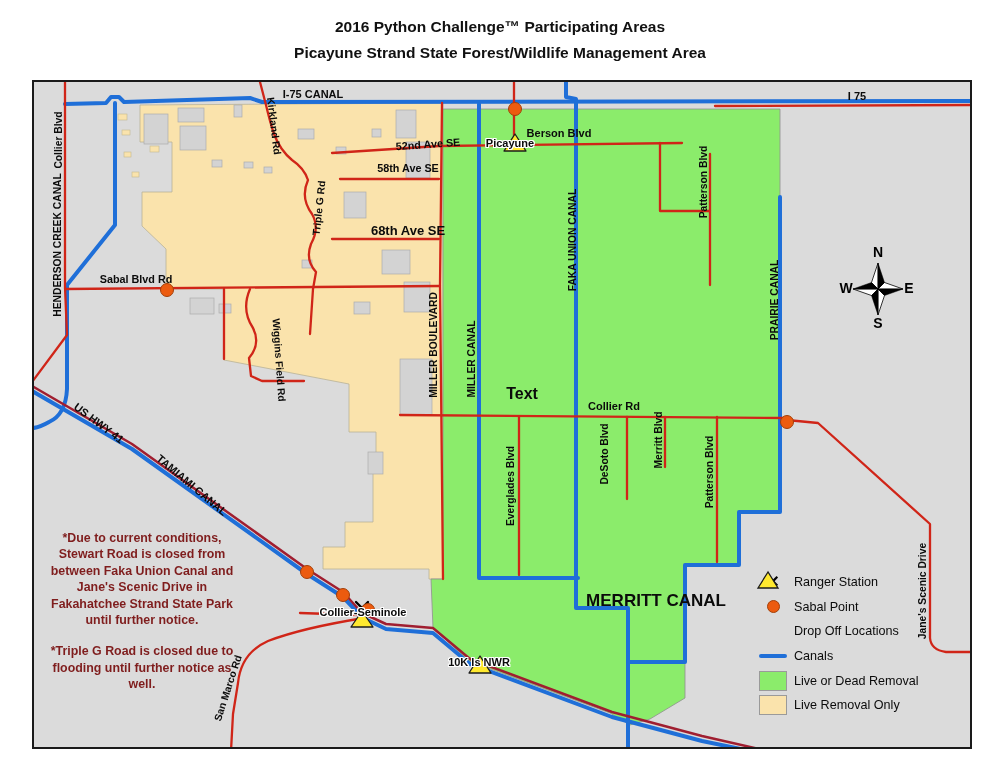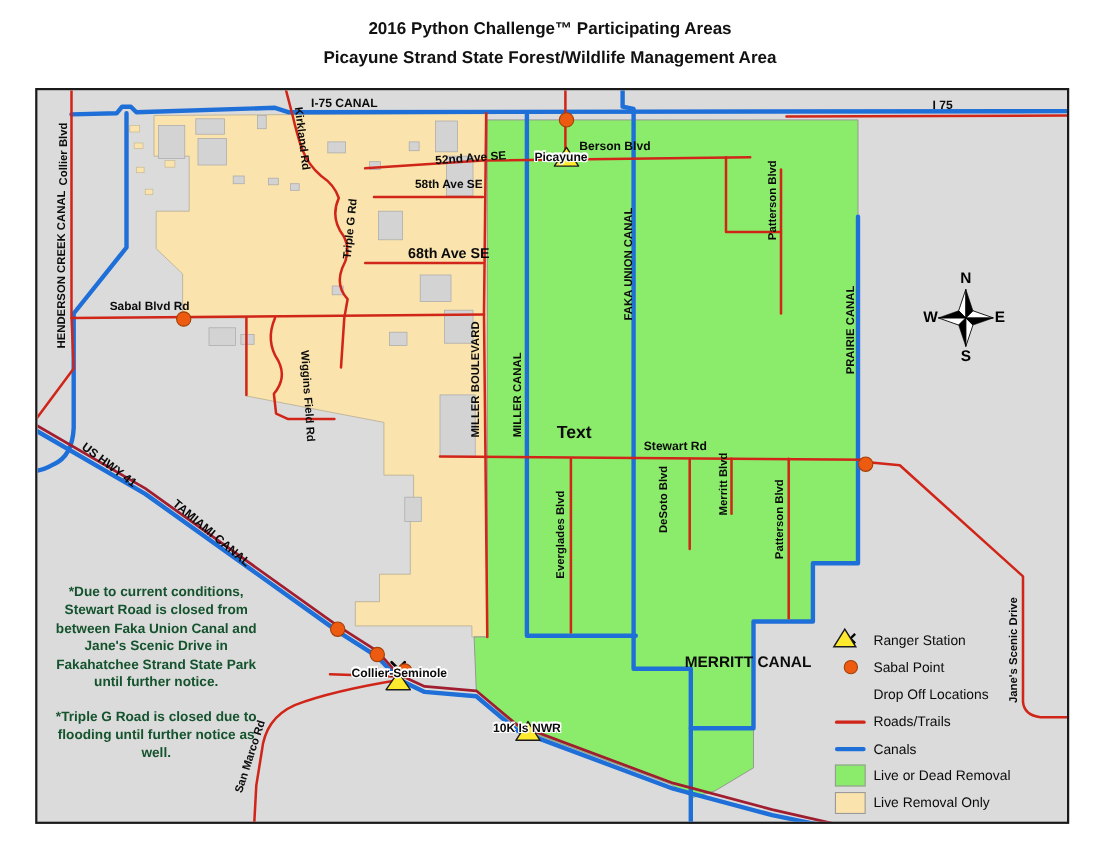--- a/index.html
+++ b/index.html
@@ -30,21 +30,21 @@
   .canal{stroke:var(--canal);stroke-width:4;fill:none;stroke-linejoin:round;stroke-linecap:round;}
   .road{stroke:var(--road);stroke-width:2.3;fill:none;stroke-linejoin:round;stroke-linecap:round;}
   .road-us41{stroke:var(--us41);stroke-width:2.5;fill:none;stroke-linejoin:round;}
   .ap{fill:var(--dot);stroke:var(--dot-edge);stroke-width:1;}
   .tri{fill:var(--tri);stroke:#1c1c1c;stroke-width:1.3;stroke-linejoin:round;}
   .xmark{stroke:#000;stroke-width:2.4;stroke-linecap:round;}
   .star-w{fill:#fff;stroke:#000;stroke-width:.8}
   .star-b{fill:#000;stroke:#000;stroke-width:.5}
   
   .note-block{position:absolute;left:8px;top:448px;width:200px;text-align:center;
-    color:#14532d;font-size:12.4px;font-weight:bold;line-height:1.32;}
+    color:#7f1d1d;font-size:12.4px;font-weight:bold;line-height:1.32;}
   .note-block p{margin-bottom:15px;}
   
   .legend{position:absolute;left:722px;top:488px;width:212px;}
   .legend-row{display:flex;align-items:center;height:24.6px;}
   .legend-icon{width:34px;display:flex;justify-content:center;align-items:center;flex:0 0 34px;}
   .legend-label{font-size:12.6px;color:#0b0b0b;font-weight:500;padding-left:4px;}
   .ic-x{font-size:16px;font-weight:bold;color:#000;line-height:1;}
   .ic-dot{width:13px;height:13px;border-radius:50%;background:var(--dot);border:1px solid var(--dot-edge);}
   .ic-redline{width:28px;height:3px;background:var(--road);border-radius:2px;}
   .ic-blueline{width:28px;height:4px;background:var(--canal);border-radius:2px;}
@@ -178,27 +178,27 @@
         <div class="map-label" style="left: 285px; top: 126px; font-size: 10.3px; transform: translate(-50%, -50%) rotate(-84deg);">Triple G Rd</div>
         <div class="map-label" style="left: 102px; top: 197px; font-size: 10.8px; transform: translate(-50%, -50%) rotate(0deg);">Sabal Blvd Rd</div>
         <div class="map-label" style="left: 245px; top: 278px; font-size: 10.3px; transform: translate(-50%, -50%) rotate(86deg);">Wiggins Field Rd</div>
         <div class="map-label" style="left: 399px; top: 263px; font-size: 10.3px; transform: translate(-50%, -50%) rotate(-90deg);">MILLER BOULEVARD</div>
         <div class="map-label" style="left: 437px; top: 277px; font-size: 10.3px; transform: translate(-50%, -50%) rotate(-90deg);">MILLER CANAL</div>
         <div class="map-label" style="left: 538px; top: 158px; font-size: 10.3px; transform: translate(-50%, -50%) rotate(-90deg);">FAKA UNION CANAL</div>
         <div class="map-label" style="left: 740px; top: 218px; font-size: 10.3px; transform: translate(-50%, -50%) rotate(-90deg);">PRAIRIE CANAL</div>
         <div class="map-label halo" style="left: 476px; top: 61px; font-size: 11px; transform: translate(-50%, -50%) rotate(0deg);">Picayune</div>
         <div class="map-label" style="left: 525px; top: 51px; font-size: 11px; transform: translate(-50%, -50%) rotate(0deg); text-align: center;">Berson Blvd</div>
         <div class="map-label" style="left: 669px; top: 100px; font-size: 10.3px; transform: translate(-50%, -50%) rotate(-90deg);">Patterson Blvd</div>
-        <div class="map-label" style="left: 580px; top: 324px; font-size: 11px; transform: translate(-50%, -50%) rotate(0deg);">Stewart Rd</div>
+        <div class="map-label" style="left: 580px; top: 324px; font-size: 11px; transform: translate(-50%, -50%) rotate(0deg);">Collier Rd</div>
         <div class="map-label" style="left: 468px; top: 312px; font-size: 16px; transform: translate(-50%, -50%) rotate(0deg); margin-left: 20px;">Text</div>
         <div class="map-label" style="left: 476px; top: 404px; font-size: 10.3px; transform: translate(-50%, -50%) rotate(-90deg);">Everglades Blvd</div>
         <div class="map-label" style="left: 570px; top: 372px; font-size: 10.3px; transform: translate(-50%, -50%) rotate(-90deg);">DeSoto Blvd</div>
         <div class="map-label" style="left: 624px; top: 358px; font-size: 10.3px; transform: translate(-50%, -50%) rotate(-90deg);">Merritt Blvd</div>
         <div class="map-label" style="left: 675px; top: 390px; font-size: 10.3px; transform: translate(-50%, -50%) rotate(-90deg);">Patterson Blvd</div>
-        <div class="map-label" style="left: 622px; top: 519px; font-size: 14px; transform: translate(-50%, -50%) rotate(0deg); margin-left: 24px;">MERRITT CANAL</div>
+        <div class="map-label" style="left: 622px; top: 519px; font-size: 17px; transform: translate(-50%, -50%) rotate(0deg);">MERRITT CANAL</div>
         <div class="map-label" style="left: 65px; top: 341px; font-size: 11px; transform: translate(-50%, -50%) rotate(37deg);">US HWY 41</div>
         <div class="map-label" style="left: 158px; top: 403px; font-size: 11px; transform: translate(-50%, -50%) rotate(40deg);">TAMIAMI CANAL</div>
         <div class="map-label halo" style="left: 329px; top: 530px; font-size: 11px; transform: translate(-50%, -50%) rotate(0deg);">Collier-Seminole</div>
         <div class="map-label halo" style="left: 445px; top: 580px; font-size: 11px; transform: translate(-50%, -50%) rotate(0deg);">10K Is NWR</div>
         <div class="map-label" style="left: 194px; top: 606px; font-size: 10.3px; transform: translate(-50%, -50%) rotate(-72deg);">San Marco Rd</div>
         <div class="map-label" style="left: 888px; top: 509px; font-size: 10.3px; transform: translate(-50%, -50%) rotate(-90deg);">Jane's Scenic Drive</div>
         <div class="map-label" style="left: 23px; top: 163px; font-size: 10.3px; transform: translate(-50%, -50%) rotate(-90deg);">HENDERSON CREEK CANAL</div>
         <div class="map-label" style="left: 24px; top: 58px; font-size: 10.3px; transform: translate(-50%, -50%) rotate(-90deg);">Collier Blvd</div>
       </div>
 
@@ -223,26 +223,20 @@
         <div class="legend-row">
           <span class="legend-icon">
             <svg width="24" height="20">
               <polygon points="12,2 2,18 22,18" fill="var(--tri)" stroke="#1c1c1c" stroke-width="1.3"></polygon>
             </svg>
           </span>
           <span class="legend-label">Drop Off Locations</span>
         </div>
         <div class="legend-row">
           <span class="legend-icon">
-            <span class="ic-redline"></span>
-          </span>
-          <span class="legend-label">Roads/Trails</span>
-        </div>
-        <div class="legend-row">
-          <span class="legend-icon">
             <span class="ic-blueline"></span>
           </span>
           <span class="legend-label">Canals</span>
         </div>
         <div class="legend-row">
           <span class="legend-icon">
             <span class="ic-green"></span>
           </span>
           <span class="legend-label">Live or Dead Removal</span>
         </div>

